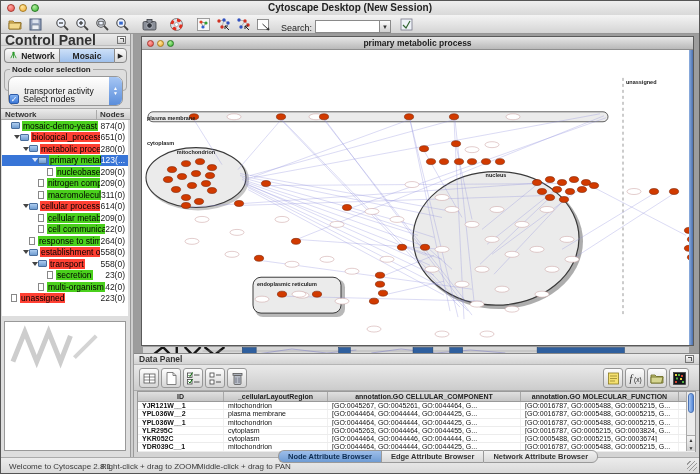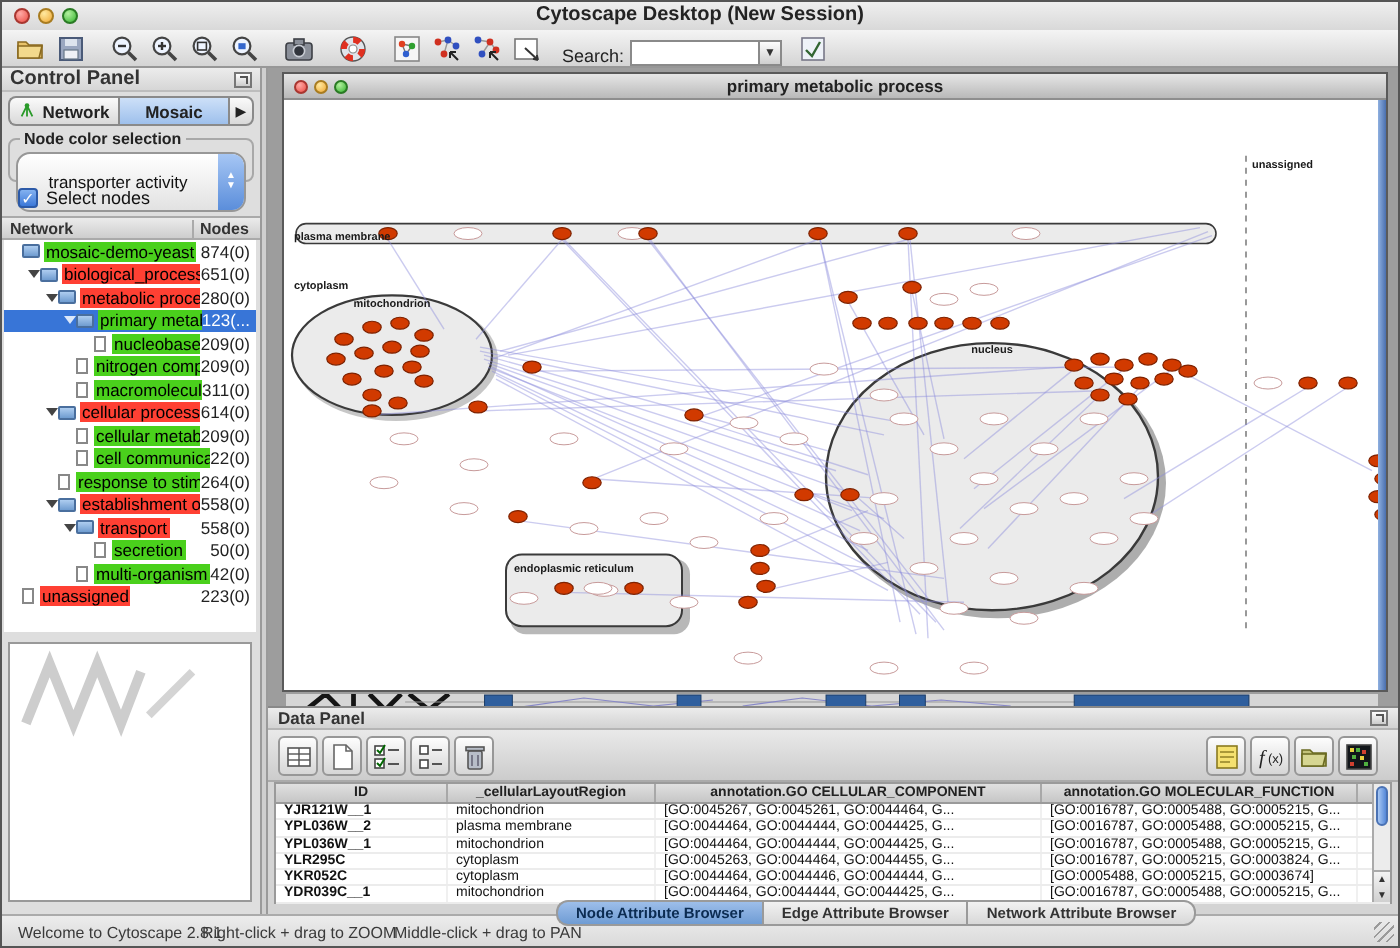--- a/index.html
+++ b/index.html
@@ -24,21 +24,21 @@
   .search-label{font-size:9px;color:#222;margin:0 3px 0 8px}
   input.search{width:64px;height:13px;font-size:8px;border:1px solid #8a8a8a;border-right:none;padding:0 2px;background:#fff}
   .combo-arrow{width:12px;height:13px;background:linear-gradient(#fdfdfd,#cfcfcf);border:1px solid #8a8a8a;font-size:6px;display:flex;align-items:center;justify-content:center;color:#333}
   .after-search{margin-left:5px}
 
   
   .content{position:absolute;top:33px;left:0;right:0;bottom:16px;display:flex}
 
   
   .control-panel{width:130px;background:#dedede;border-right:1px solid #9a9a9a;position:relative;flex:none}
-  .cp-header{position:absolute;top:0;left:0;right:0;height:12px;display:flex;justify-content:space-between;align-items:center;padding:0 4px;font-size:10px;font-weight:bold;color:#333;background:linear-gradient(#ececec,#d6d6d6);border-bottom:1px solid #bdbdbd}
+  .cp-header{position:absolute;top:0;left:0;right:0;height:12px;display:flex;justify-content:space-between;align-items:center;padding:0 4px;font-size:14px;font-weight:bold;color:#333;background:linear-gradient(#ececec,#d6d6d6);border-bottom:1px solid #bdbdbd}
   .float-icon{width:9px;height:8px;border:1px solid #777;background:linear-gradient(#fff,#ccc);position:relative}
   .float-icon:before{content:"";position:absolute;right:1px;top:1px;width:3px;height:3px;border-top:1px solid #555;border-right:1px solid #555}
   .cp-tabs{position:absolute;top:14px;left:3px;right:3px;height:15px;display:flex}
   .cptab{flex:1;display:flex;align-items:center;justify-content:center;gap:3px;font-size:8.5px;font-weight:bold;color:#222;border:1px solid #8a8a8a;border-right:none;background:linear-gradient(#fafafa,#d9d9d9)}
   .cptab:first-child{border-radius:4px 0 0 4px}
   .cptab.sel{background:linear-gradient(#cde0f8,#9ec0ec)}
   .tab-arrow{width:13px;border:1px solid #8a8a8a;border-radius:0 4px 4px 0;display:flex;align-items:center;justify-content:center;background:linear-gradient(#fafafa,#d9d9d9);font-size:7px;color:#222}
   .ncs{position:absolute;top:31px;left:3px;right:3px;height:26px;border:1px solid #a8a8a8;border-radius:4px;padding:2px 3px 0}
   .ncs legend{font-size:8px;font-weight:bold;color:#222;padding:0 2px;margin-left:2px}
   .combobox{height:30px;border:1px solid #979797;border-radius:7px;background:linear-gradient(#fff,#e2e2e2);display:flex;align-items:center;overflow:hidden}
@@ -368,21 +368,21 @@
             <span class="texp open"></span>
             <span class="tfolder"></span>
             <span class="tlabel red">transport</span>
             <span class="tval">558(0)</span>
           </div>
           <div class="trow">
             <span class="tind" style="width: 38px;"></span>
             <span class="texp"></span>
             <span class="tfile"></span>
             <span class="tlabel green">secretion</span>
-            <span class="tval">50(0)</span>
+            <span class="tval">23(0)</span>
           </div>
           <div class="trow">
             <span class="tind" style="width: 29px;"></span>
             <span class="texp"></span>
             <span class="tfile"></span>
             <span class="tlabel green">multi-organism pro</span>
             <span class="tval">42(0)</span>
           </div>
           <div class="trow">
             <span class="tind" style="width: 2px;"></span>

